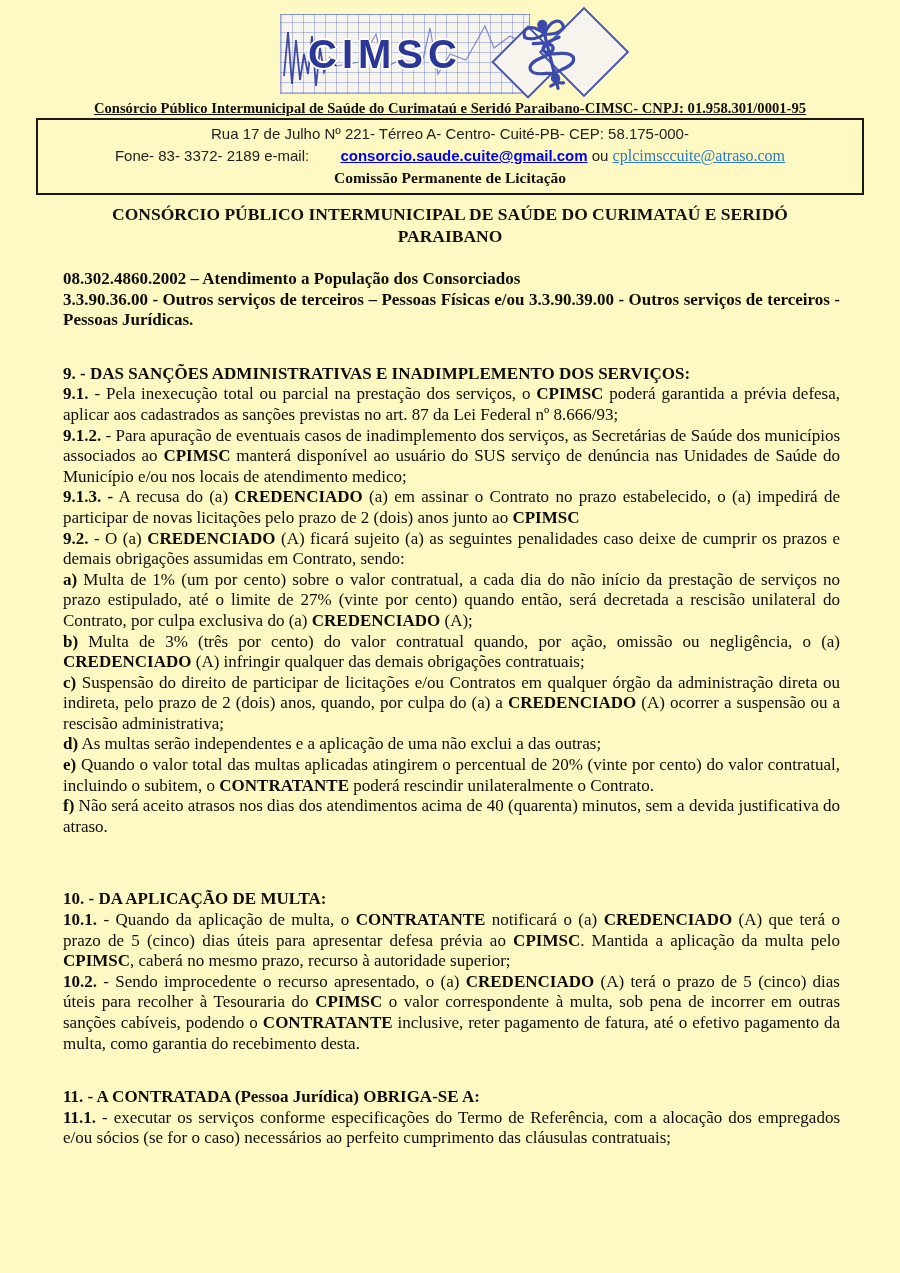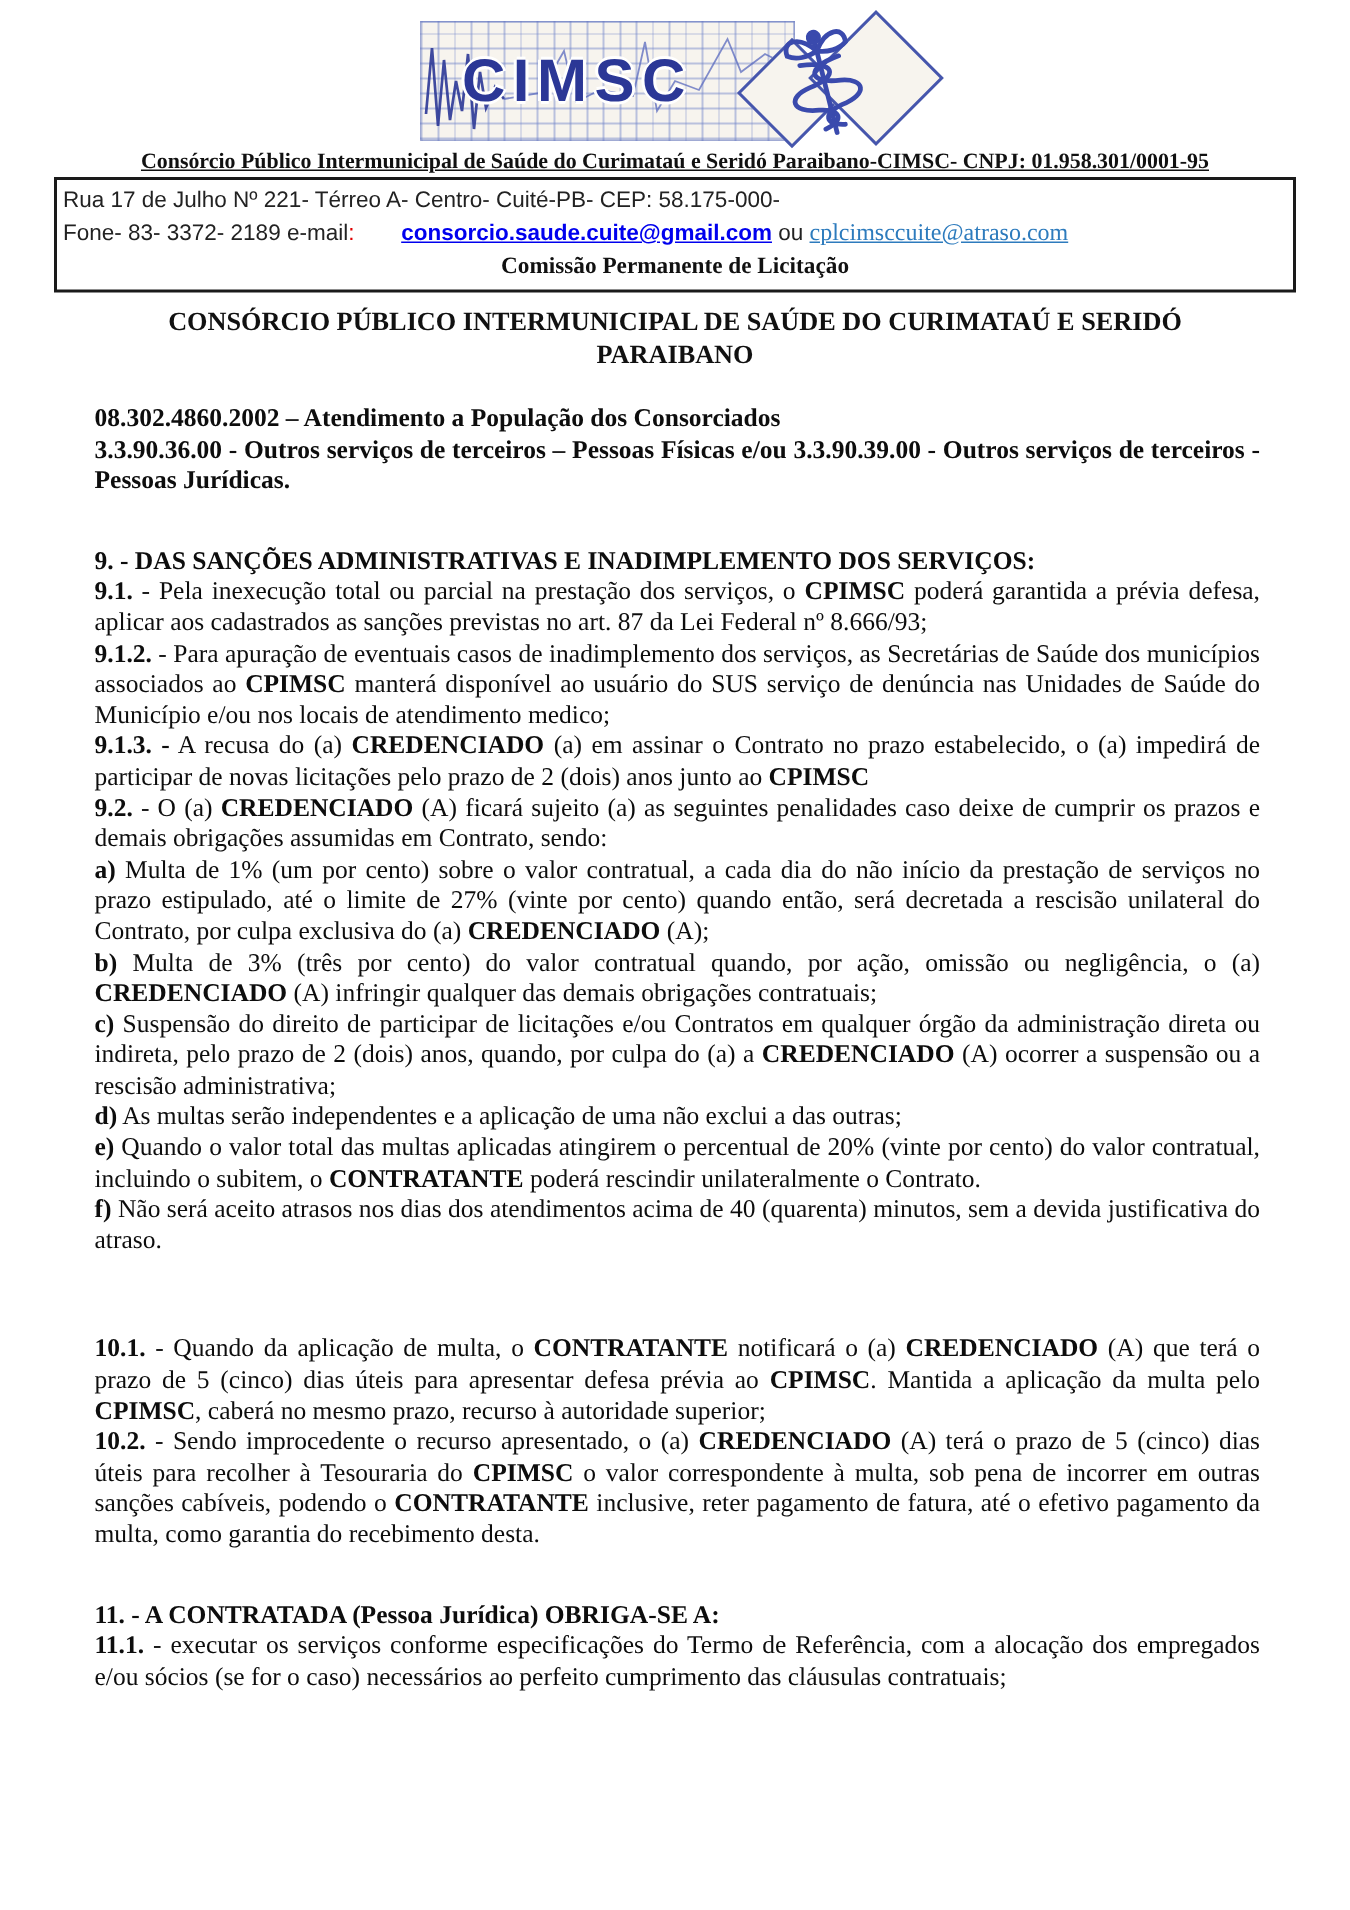--- a/index.html
+++ b/index.html
@@ -1,18 +1,18 @@
 <!DOCTYPE html>
 <html><head>
 <meta charset="utf-8">
 <style>
   * { margin:0; padding:0; box-sizing:border-box; }
   body { background:#888; font-family:"Liberation Serif", serif; }
   .page {
-    width:900px; height:1273px; background:#ffffff; margin:0 auto;
+    width:900px; height:1273px; background:#fef9c3; margin:0 auto;
     position:relative; overflow:hidden; color:#111;
   }
 
   
   .logo-wrap { width:380px; height:88px; margin:10px auto 2px auto; position:relative; }
   .graph-paper {
     position:absolute; left:20px; top:4px; width:250px; height:80px;
     background-color:#f7f4ee;
     background-image:
       repeating-linear-gradient(0deg, rgba(110,130,200,.45) 0 1px, transparent 1px 10px),
@@ -34,21 +34,21 @@
   .caduceus-svg { position:absolute; left:262px; top:6px; transform:rotate(-14deg); }
 
   
   .org-line {
     text-align:center; font-weight:bold; font-size:14.6px;
     text-decoration:underline; margin-top:2px;
   }
   .contact-box {
     margin:1px 36px 0 36px; border:2px solid #1a1a1a; padding:3px 4px 4px 4px;
   }
-  .contact-line { font-family:"Liberation Sans", sans-serif; font-size:15px; line-height:22px; color:#222; }
+  .contact-line { text-align:center; font-family:"Liberation Sans", sans-serif; font-size:15px; line-height:22px; color:#222; }
   .committee-line { text-align:center; font-family:"Liberation Serif", serif; font-weight:600; font-size:15.5px; line-height:22px; color:#111; }
   .email-1 { font-weight:bold; text-decoration:underline; }
   .email-2 { font-family:"Liberation Serif", serif; text-decoration:underline; font-size:16px; }
   .red-colon { font-weight:normal; }
 
   
   .doc-title {
     width:780px; margin:8px auto 0 auto; text-align:center;
     font-weight:bold; font-size:17.5px; line-height:22px;
   }
@@ -116,20 +116,21 @@
         <p><span class="b">9.1.3. -</span><span> A recusa do (a) </span><span class="b">CREDENCIADO</span><span> (a) em assinar o Contrato no prazo estabelecido, o (a) impedirá de participar de novas licitações pelo prazo de 2 (dois) anos junto ao </span><span class="b">CPIMSC</span></p>
         <p><span class="b">9.2.</span><span> - O (a) </span><span class="b">CREDENCIADO</span><span> (A) ficará sujeito (a) as seguintes penalidades caso deixe de cumprir os prazos e demais obrigações assumidas em Contrato, sendo:</span></p>
         <p><span class="b">a)</span><span> Multa de 1% (um por cento) sobre o valor contratual, a cada dia do não início da prestação de serviços no prazo estipulado, até o limite de 27% (vinte por cento) quando então, será decretada a rescisão unilateral do Contrato, por culpa exclusiva do (a) </span><span class="b">CREDENCIADO</span><span> (A);</span></p>
         <p><span class="b">b)</span><span> Multa de 3% (três por cento) do valor contratual quando, por ação, omissão ou negligência, o (a) </span><span class="b">CREDENCIADO</span><span> (A) infringir qualquer das demais obrigações contratuais;</span></p>
         <p><span class="b">c)</span><span> Suspensão do direito de participar de licitações e/ou Contratos em qualquer órgão da administração direta ou indireta, pelo prazo de 2 (dois) anos, quando, por culpa do (a) a </span><span class="b">CREDENCIADO</span><span> (A) ocorrer a suspensão ou a rescisão administrativa;</span></p>
         <p><span class="b">d)</span><span> As multas serão independentes e a aplicação de uma não exclui a das outras;</span></p>
         <p><span class="b">e)</span><span> Quando o valor total das multas aplicadas atingirem o percentual de 20% (vinte por cento) do valor contratual, incluindo o subitem, o </span><span class="b">CONTRATANTE</span><span> poderá rescindir unilateralmente o Contrato.</span></p>
         <p><span class="b">f)</span><span> Não será aceito atrasos nos dias dos atendimentos acima de 40 (quarenta) minutos, sem a devida justificativa do atraso.</span></p>
       </div>
       <div class="section gap-large">
+        <p><span class="b">10. - DA APLICAÇÃO DE MULTA:</span></p>
         <p><span class="b">10.1.</span><span> - Quando da aplicação de multa, o </span><span class="b">CONTRATANTE</span><span> notificará o (a) </span><span class="b">CREDENCIADO</span><span> (A) que terá o prazo de 5 (cinco) dias úteis para apresentar defesa prévia ao </span><span class="b">CPIMSC</span><span>. Mantida a aplicação da multa pelo </span><span class="b">CPIMSC</span><span>, caberá no mesmo prazo, recurso à autoridade superior;</span></p>
         <p><span class="b">10.2.</span><span> - Sendo improcedente o recurso apresentado, o (a) </span><span class="b">CREDENCIADO</span><span> (A) terá o prazo de 5 (cinco) dias úteis para recolher à Tesouraria do </span><span class="b">CPIMSC</span><span> o valor correspondente à multa, sob pena de incorrer em outras sanções cabíveis, podendo o </span><span class="b">CONTRATANTE</span><span> inclusive, reter pagamento de fatura, até o efetivo pagamento da multa, como garantia do recebimento desta.</span></p>
       </div>
       <div class="section gap-medium">
         <p><span class="b">11. - A CONTRATADA (Pessoa Jurídica) OBRIGA-SE A:</span></p>
         <p><span class="b">11.1.</span><span> - executar os serviços conforme especificações do Termo de Referência, com a alocação dos empregados e/ou sócios (se for o caso) necessários ao perfeito cumprimento das cláusulas contratuais;</span></p>
       </div>
     </div>
 
 </div>

